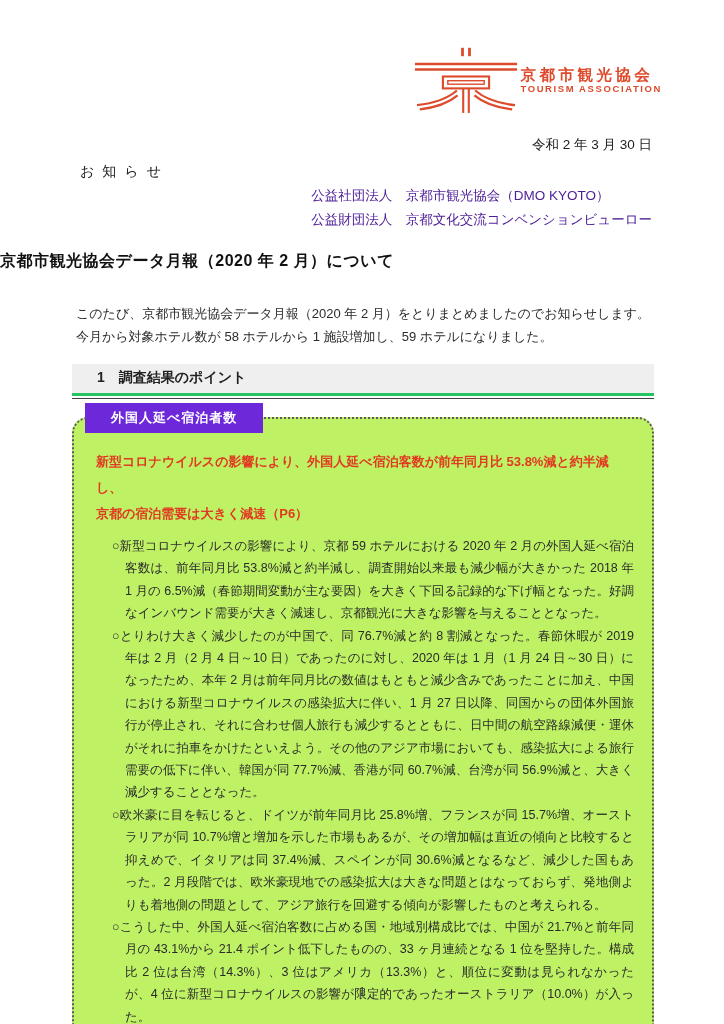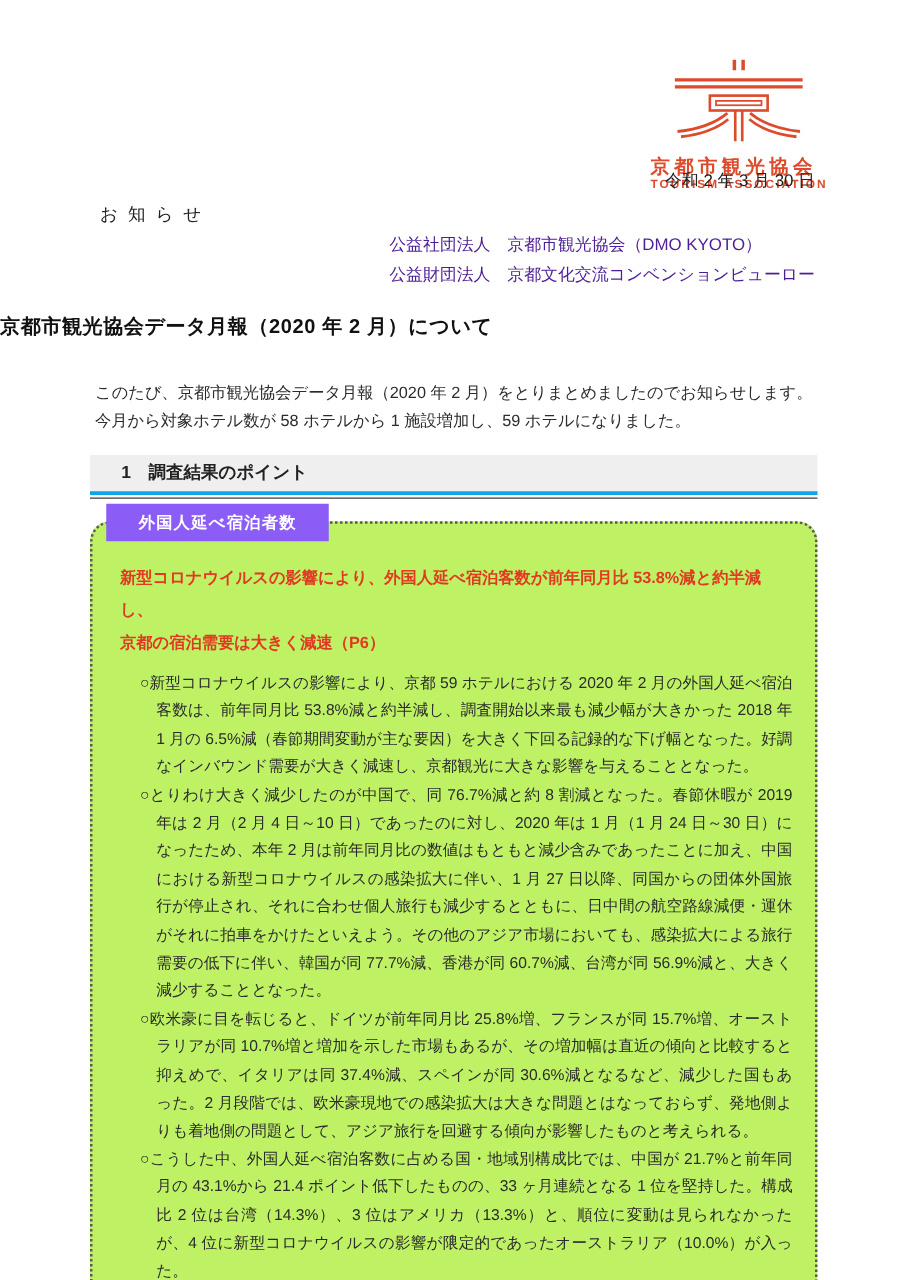--- a/index.html
+++ b/index.html
@@ -10,21 +10,21 @@
     width:724px; height:1024px;
     margin:0 auto;
     background:#ffffff;
     color:#2b2b2b;
     overflow:hidden;
   }
 
   
   .logo {
     position:absolute; top:45px; right:62px;
-    display:flex; align-items:center; gap:10px;flex-direction:column;
+    display:flex; align-items:center; 
   }
   .logo-mark { width:108px; height:70px; }
   .logo-text { display:flex; flex-direction:column; line-height:1.12; color:#dd4b2c; }
   .logo-jp { font-size:15.5px; font-weight:bold; letter-spacing:3.5px; white-space:nowrap; }
   .logo-en { font-size:19px; font-weight:bold; letter-spacing:1.5px; white-space:nowrap; margin-top:2px; }
   .logo-sub { font-size:9.5px; font-weight:bold; letter-spacing:1.6px; white-space:nowrap; margin-top:1px; }
 
   
   .date-line {
     position:absolute; top:136px; right:72px;
@@ -51,32 +51,32 @@
     position:absolute; top:302px; left:76px; width:580px;
     font-size:13px; line-height:23px; color:#2b2b2b;
   }
 
   
   .section-bar {
     position:absolute; top:364px; left:72px; width:582px;
     background:#efefef;
     font-size:14px; font-weight:bold; color:#222;
     padding:5px 0 6px 25px;
-    border-bottom:3px solid #0ea5e9;
+    border-bottom:3px solid #22c55e;
   }
   .section-bar::after {
     content:""; position:absolute; left:0; right:0; bottom:-6px;
     height:1px; background:#3d3d3d;
   }
 
   
   .box-section { position:absolute; top:403px; left:72px; width:582px; }
   .badge {
     position:absolute; top:0; left:13px; z-index:2;
-    background:#8b5cf6; color:#ffffff;
+    background:#6d28d9; color:#ffffff;
     font-size:13px; font-weight:bold; letter-spacing:1px;
     padding:6px 26px;
   }
   .dotted-box {
     margin-top:14px;
     border:2px dotted #595959;
     border-radius:16px;
     padding:30px 18px 14px 22px;
     min-height:485px;
     background:#bef264;

